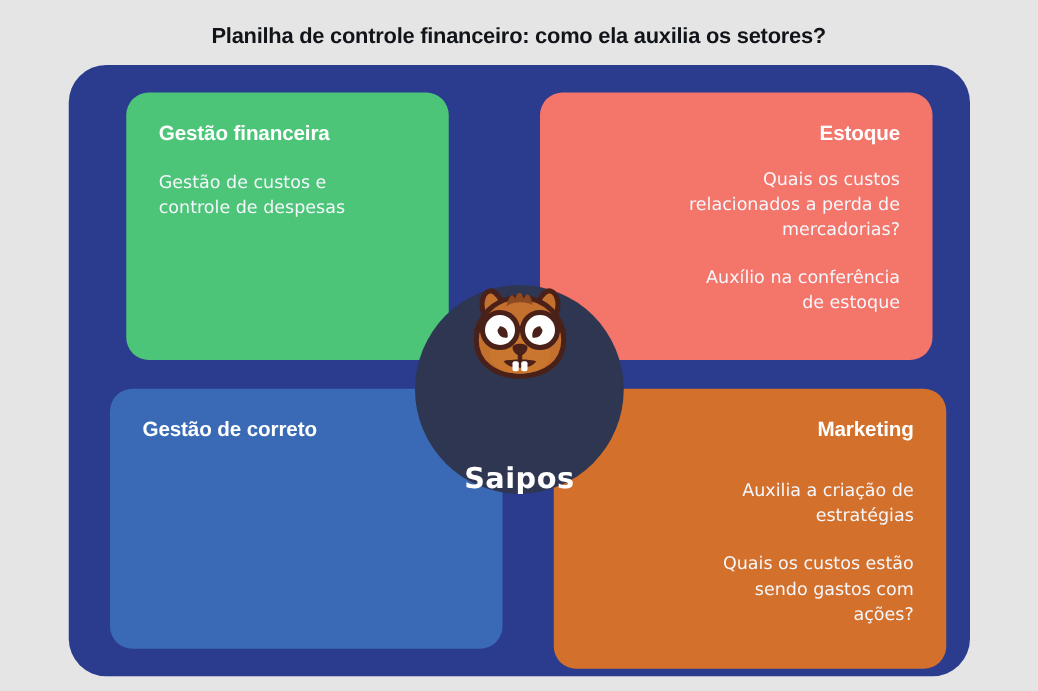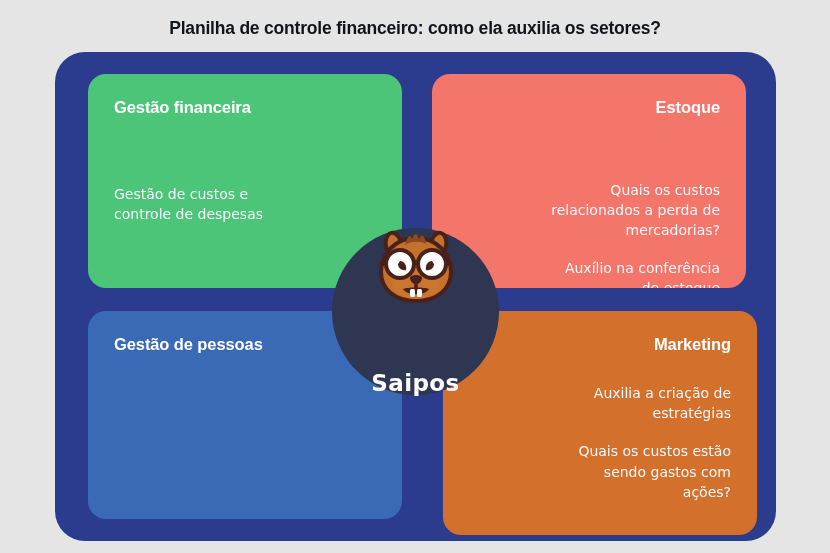--- a/index.html
+++ b/index.html
@@ -37,22 +37,22 @@
   }
 
   .card {
     position:absolute;
     border-radius:18px;
     padding:24px 26px;
     display:flex;
     flex-direction:column;
     overflow:hidden;
   }
-  .card.tl { left:33px;  top:22px;  width:314px; height:214px; background:#4cc579; align-items:flex-start; text-align:left;gap:48px; }
-  .card.tr { left:377px; top:22px;  width:314px; height:214px; background:#f4756a; align-items:flex-end;   text-align:right;gap:46px; }
+  .card.tl { left:46px;  top:22px;  width:258px; height:214px; background:#4cc579; align-items:flex-start; text-align:left; }
+  .card.tr { left:377px; top:22px;  width:314px; height:214px; background:#f4756a; align-items:flex-end;   text-align:right; }
   .card.bl { left:33px;  top:259px; width:314px; height:208px; background:#3a6ab5; align-items:flex-start; text-align:left; }
   .card.br { left:388px; top:259px; width:314px; height:224px; background:#d3702c; align-items:flex-end;   text-align:right; }
 
   .card-title {
     font-family:"Liberation Sans", sans-serif;
     font-weight:bold;
     font-size:16.5px;
     color:#ffffff;
     letter-spacing:-0.1px;
     line-height:1.2;
@@ -124,21 +124,21 @@
         <div class="card-lines">
           <div class="card-line">Quais os custos
 relacionados a perda de
 mercadorias?</div>
           <div class="card-line">Auxílio na conferência
 de estoque</div>
         </div>
       </div>
 
       <div class="card bl">
-        <div class="card-title">Gestão de pessoas</div>
+        <div class="card-title">Gestão de correto</div>
       </div>
 
       <div class="card br">
         <div class="card-title">Marketing</div>
         <div class="card-lines">
           <div class="card-line">Auxilia a criação de
 estratégias</div>
           <div class="card-line">Quais os custos estão
 sendo gastos com
 ações?</div>

